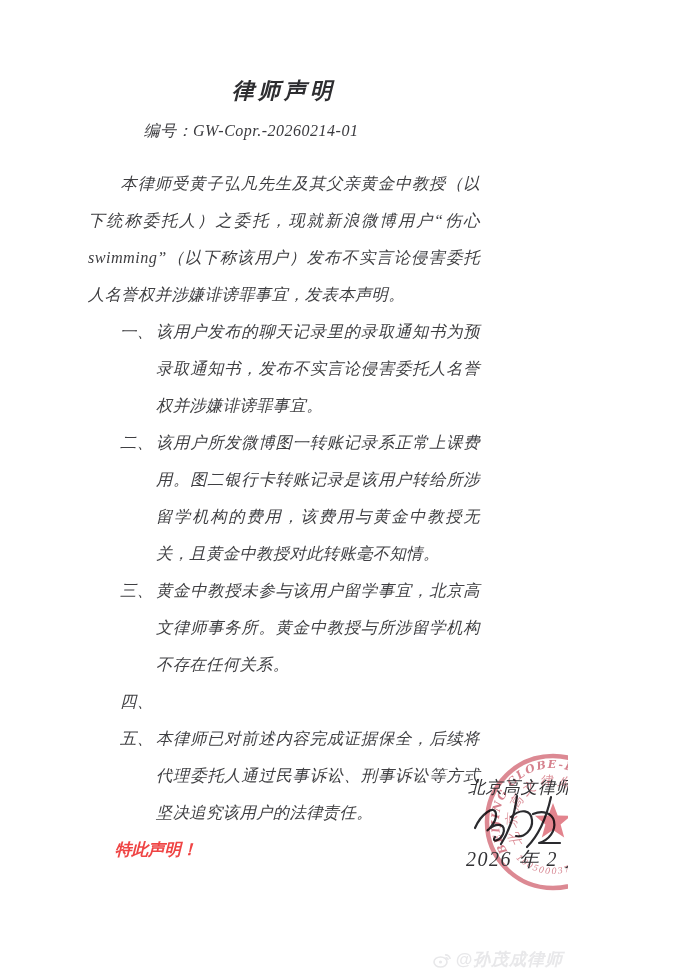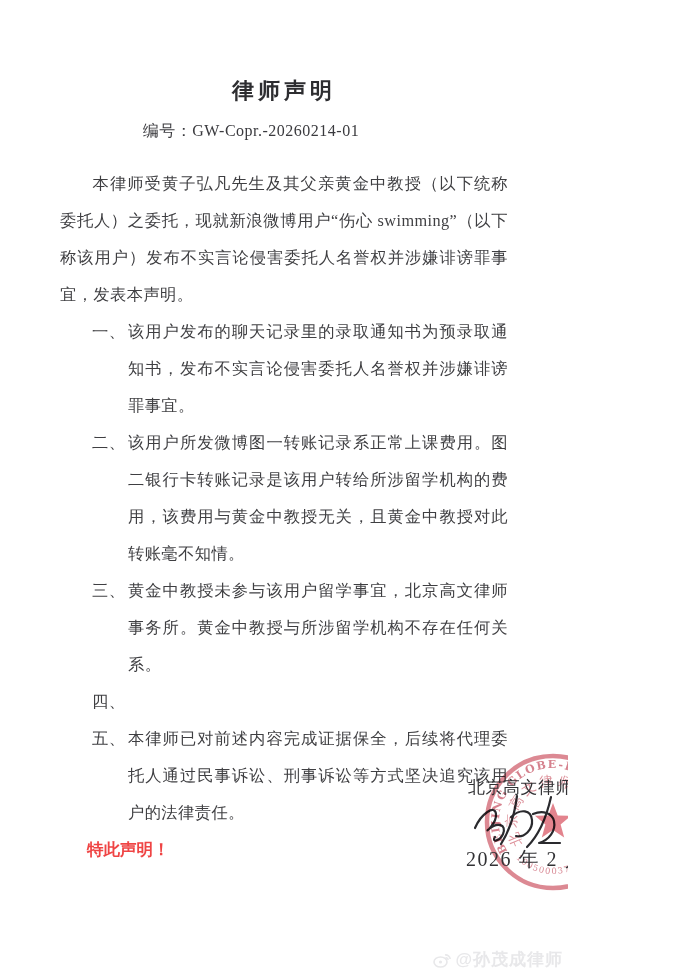--- a/index.html
+++ b/index.html
@@ -1,29 +1,29 @@
 <!DOCTYPE html>
 <html><head>
 <meta charset="utf-8">
 <style>
   html,body { margin:0; padding:0; background:#ffffff; }
   .page {
     position:relative; width:568px; height:976px; background:#ffffff;
     font-family:"Liberation Serif","DejaVu Serif",serif;
-    color:#3f3f42; overflow:hidden;
+    color:#3f3f42; overflow:hidden;font-style:italic;
   }
   .title {
     margin:0; padding-top:76px; text-align:center;
     font-size:22px; font-weight:bold; letter-spacing:4px; color:#2d2d30;
   }
   .docno {
     margin-top:15px; padding-right:66px; text-align:center;
     font-size:16px; color:#3a3a3e; letter-spacing:0.5px;
   }
-  .body-area { padding:0 60px; }
+  .body-area { padding:0 88px; }
   .intro {
     margin:23px 0 0 0; text-indent:2em; font-size:16.3px;
     line-height:37px; text-align:justify; letter-spacing:0.4px;
   }
   .item { display:flex; padding-left:32px; font-size:16.3px; line-height:37px; letter-spacing:0.4px; }
   .item .marker { flex:0 0 36px; }
   .item .text  { flex:1; text-align:justify; }
   .closing {
     margin:0; padding-left:27px; font-weight:bold;
     font-size:16.5px; line-height:37px; color:#ef4444;

